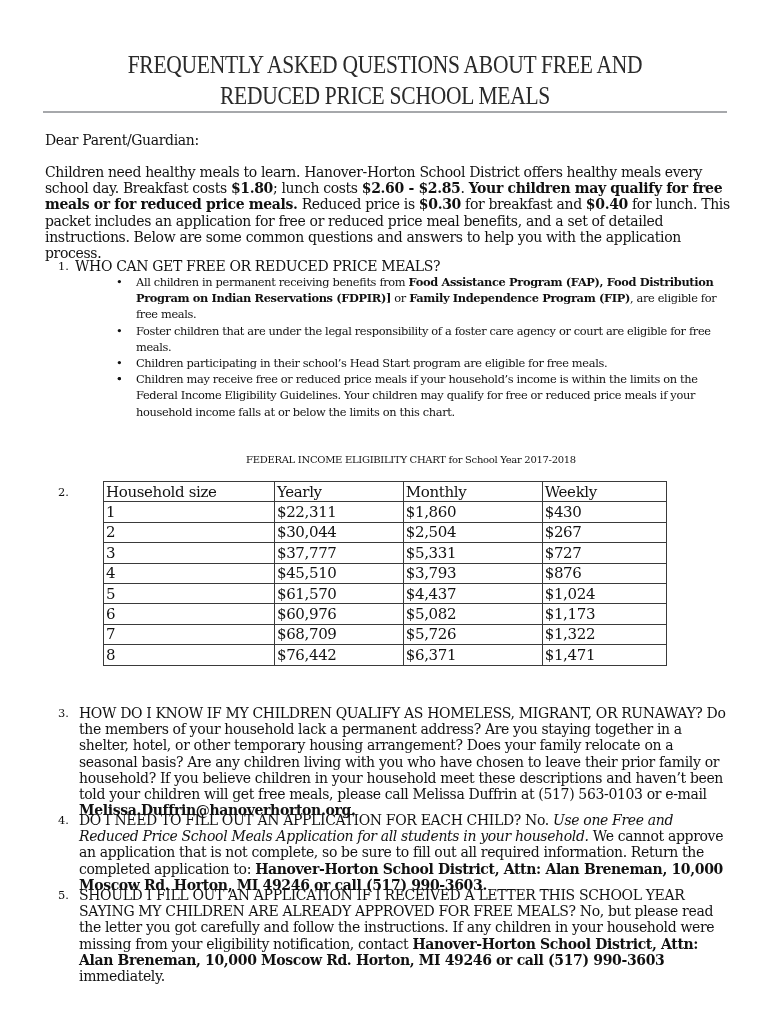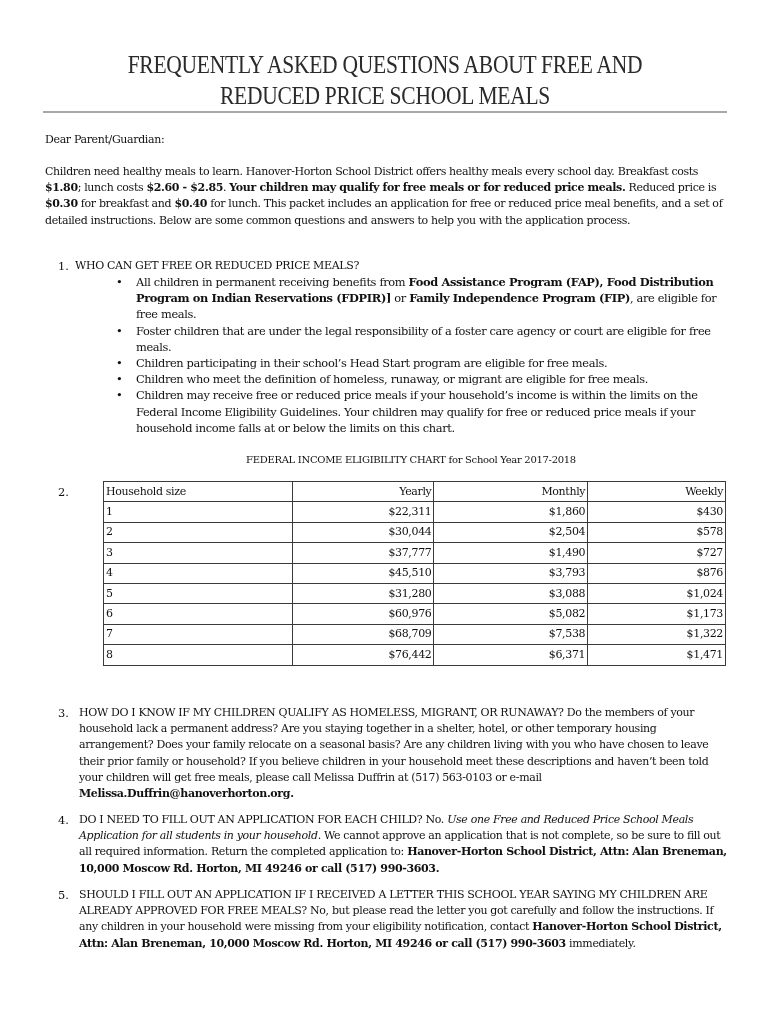--- a/index.html
+++ b/index.html
@@ -13,45 +13,45 @@
     font-family: "Liberation Serif", serif;
     font-size: 25px; line-height: 31px; color: #2a2a2a;
     letter-spacing: -0.3px;
     transform: scaleX(0.86); transform-origin: 385px 0;
   }
   .title-rule {
     position: absolute; left: 43px; top: 111px; width: 684px; height: 2px;
     background: #a6a8ab;
   }
   .txt {
-    position: absolute; font-size: 11px; line-height: 16.2px;
+    position: absolute; font-size: 14px; line-height: 16.2px;
     font-family: "DejaVu Serif", serif; letter-spacing: -0.35px;
     color: #111;
   }
   .txt b, .b { font-weight: bold; }
   .txt i { font-style: italic; }
   .salutation { left: 45px; top: 132px; }
   .intro { left: 45px; top: 164px; width: 690px; }
   .qnum { position: absolute; font-size: 11.4px; line-height: 16.2px; font-family: "DejaVu Serif", serif; }
   .q1-num { left: 58px; top: 258px; }
   .q1-head { left: 75px; top: 258px; }
   .bullets { position: absolute; left: 116px; top: 274px; width: 610px; margin: 0; padding: 0; list-style: none; }
   .bullets li { position: relative; padding-left: 20px; font-size: 11.4px; line-height: 16.2px; letter-spacing: -0.35px; }
   .bullets li .dot { position: absolute; left: 0; top: 0; }
   .chart-caption { left: 0; width: 770px; top: 452px; text-align: center; font-size: 10px; letter-spacing: -0.3px; margin-left: 26px; }
   .q2-num { left: 58px; top: 484px; }
   table.income {
-    position: absolute; left: 103px; top: 481px; width: 623px;
-    border-collapse: collapse; font-size: 11px; letter-spacing: -0.35px;
+    position: absolute; left: 103px; top: 481px; width: 564px;
+    border-collapse: collapse; font-size: 15px; letter-spacing: -0.35px;
     font-family: "DejaVu Serif", serif;
   }
   table.income td {
     border: 1px solid #3a3a3a; height: 19.4px; padding: 0 2px; line-height: 16px;
   }
-  table.income td.c { text-align: right; }
+  table.income td.c { text-align: left; }
   table.income col.c0 { width: 189px; }
   table.income col.c1 { width: 142px; }
   table.income col.c2 { width: 154px; }
   table.income col.c3 { width: 138px; }
   .para { left: 79px; width: 650px; }
   .q3-num { left: 58px; top: 705px; }
   .q3 { top: 705px; }
   .q4-num { left: 58px; top: 812px; }
   .q4 { top: 812px; }
   .q5-num { left: 58px; top: 887px; }
@@ -69,21 +69,21 @@
 <div class="txt salutation">Dear Parent/Guardian:</div>
 
 <div class="txt intro"><span>Children need healthy meals to learn.  Hanover-Horton School District offers healthy meals every school day. Breakfast costs </span><b>$1.80</b><span>; lunch costs </span><b>$2.60 - $2.85</b><span>. </span><b>Your children may qualify for free meals or for reduced price meals.</b><span> Reduced price is </span><b>$0.30</b><span> for breakfast and </span><b>$0.40</b><span> for lunch. This packet includes an application for free or reduced price meal benefits, and a set of detailed instructions. Below are some common questions and answers to help you with the application process.</span></div>
 
 <div class="qnum q1-num">1.</div>
 <div class="txt q1-head">WHO CAN GET FREE OR REDUCED PRICE MEALS?</div>
 <ul class="bullets">
   <li><span class="dot">•</span><span>All children in permanent receiving benefits from </span><b>Food Assistance Program (FAP), Food Distribution Program on Indian Reservations (FDPIR)]</b><span> or </span><b>Family Independence Program (FIP)</b><span>, are eligible for free meals.</span></li>
   <li><span class="dot">•</span><span>Foster children that are under the legal responsibility of a foster care agency or court are eligible for free meals.</span></li>
   <li><span class="dot">•</span><span>Children participating in their school’s Head Start program are eligible for free meals.</span></li>
-  <li><span class="dot">•</span><span>Children who meet the definition of homeless, runaway, or migrant are eligible for free meals.</span></li>
+  <li><span class="dot">•</span></li>
   <li><span class="dot">•</span><span>Children may receive free or reduced price meals if your household’s income is within the limits on the Federal Income Eligibility Guidelines. Your children may qualify for free or reduced price meals if your household income falls at or below the limits on this chart.</span></li>
 </ul>
 
 <div class="txt chart-caption">FEDERAL INCOME ELIGIBILITY CHART for School Year 2017-2018</div>
 
 <div class="qnum q2-num">2.</div>
 <table class="income">
   <colgroup>
       <col class="c0">
       <col class="c1">
@@ -100,50 +100,50 @@
   <tr>
     <td>1</td>
     <td class="c">$22,311</td>
     <td class="c">$1,860</td>
     <td class="c">$430</td>
   </tr>
   <tr>
     <td>2</td>
     <td class="c">$30,044</td>
     <td class="c">$2,504</td>
-    <td class="c">$578</td>
+    <td class="c">$267</td>
   </tr>
   <tr>
     <td>3</td>
     <td class="c">$37,777</td>
-    <td class="c">$1,490</td>
+    <td class="c">$5,331</td>
     <td class="c">$727</td>
   </tr>
   <tr>
     <td>4</td>
     <td class="c">$45,510</td>
     <td class="c">$3,793</td>
     <td class="c">$876</td>
   </tr>
   <tr>
     <td>5</td>
-    <td class="c">$31,280</td>
-    <td class="c">$3,088</td>
+    <td class="c">$61,570</td>
+    <td class="c">$4,437</td>
     <td class="c">$1,024</td>
   </tr>
   <tr>
     <td>6</td>
     <td class="c">$60,976</td>
     <td class="c">$5,082</td>
     <td class="c">$1,173</td>
   </tr>
   <tr>
     <td>7</td>
     <td class="c">$68,709</td>
-    <td class="c">$7,538</td>
+    <td class="c">$5,726</td>
     <td class="c">$1,322</td>
   </tr>
   <tr>
     <td>8</td>
     <td class="c">$76,442</td>
     <td class="c">$6,371</td>
     <td class="c">$1,471</td>
   </tr>
 </tbody>
   </table>

